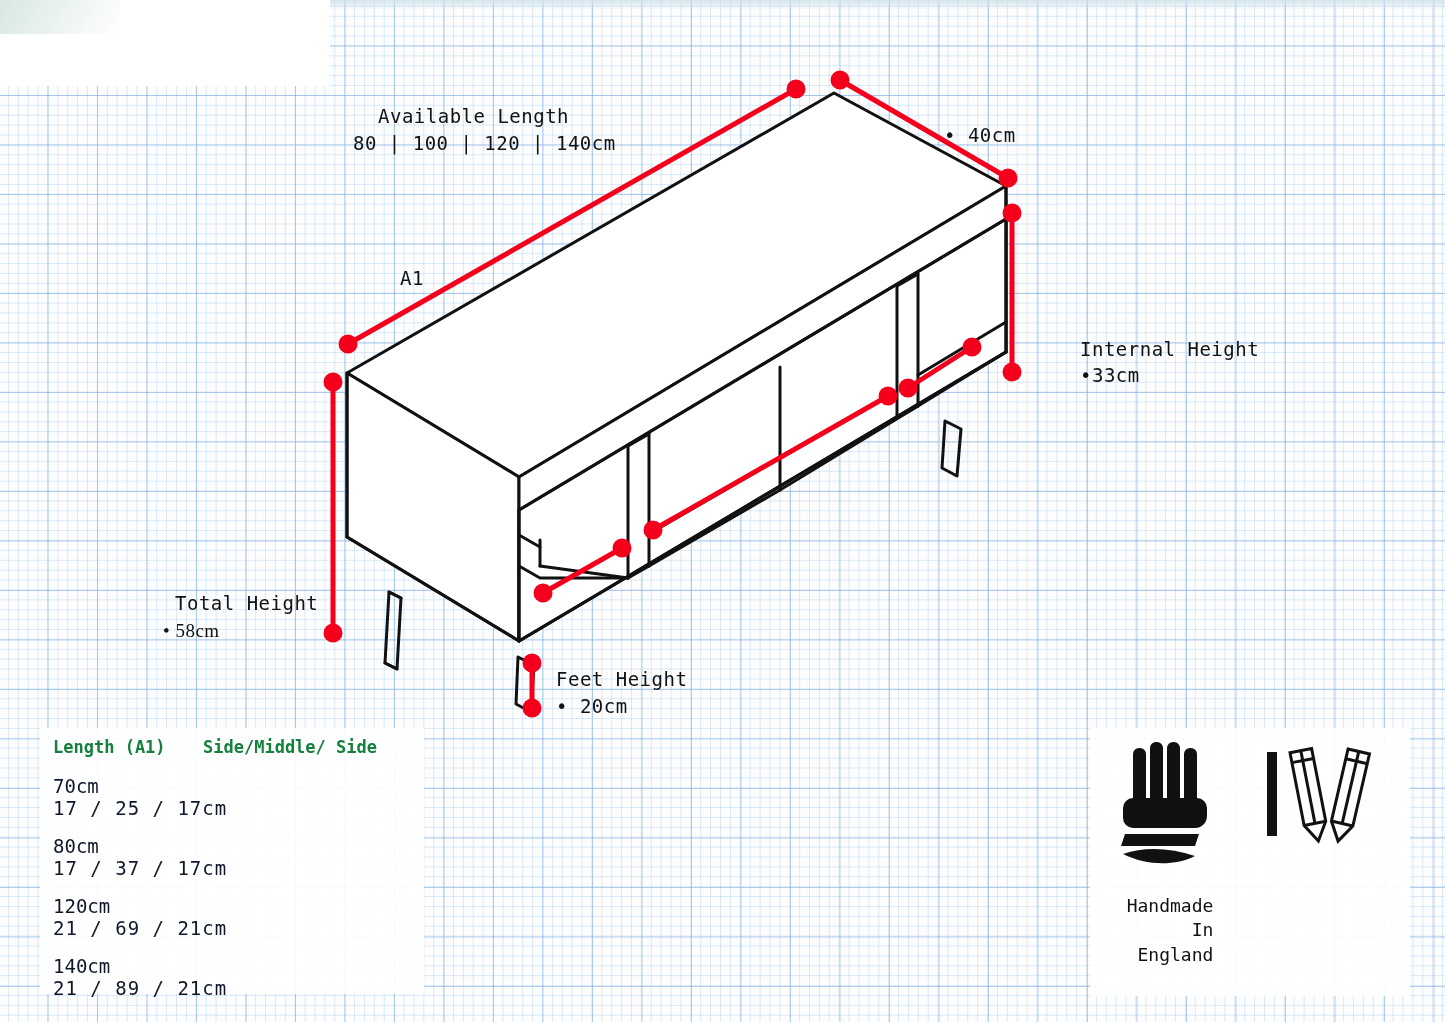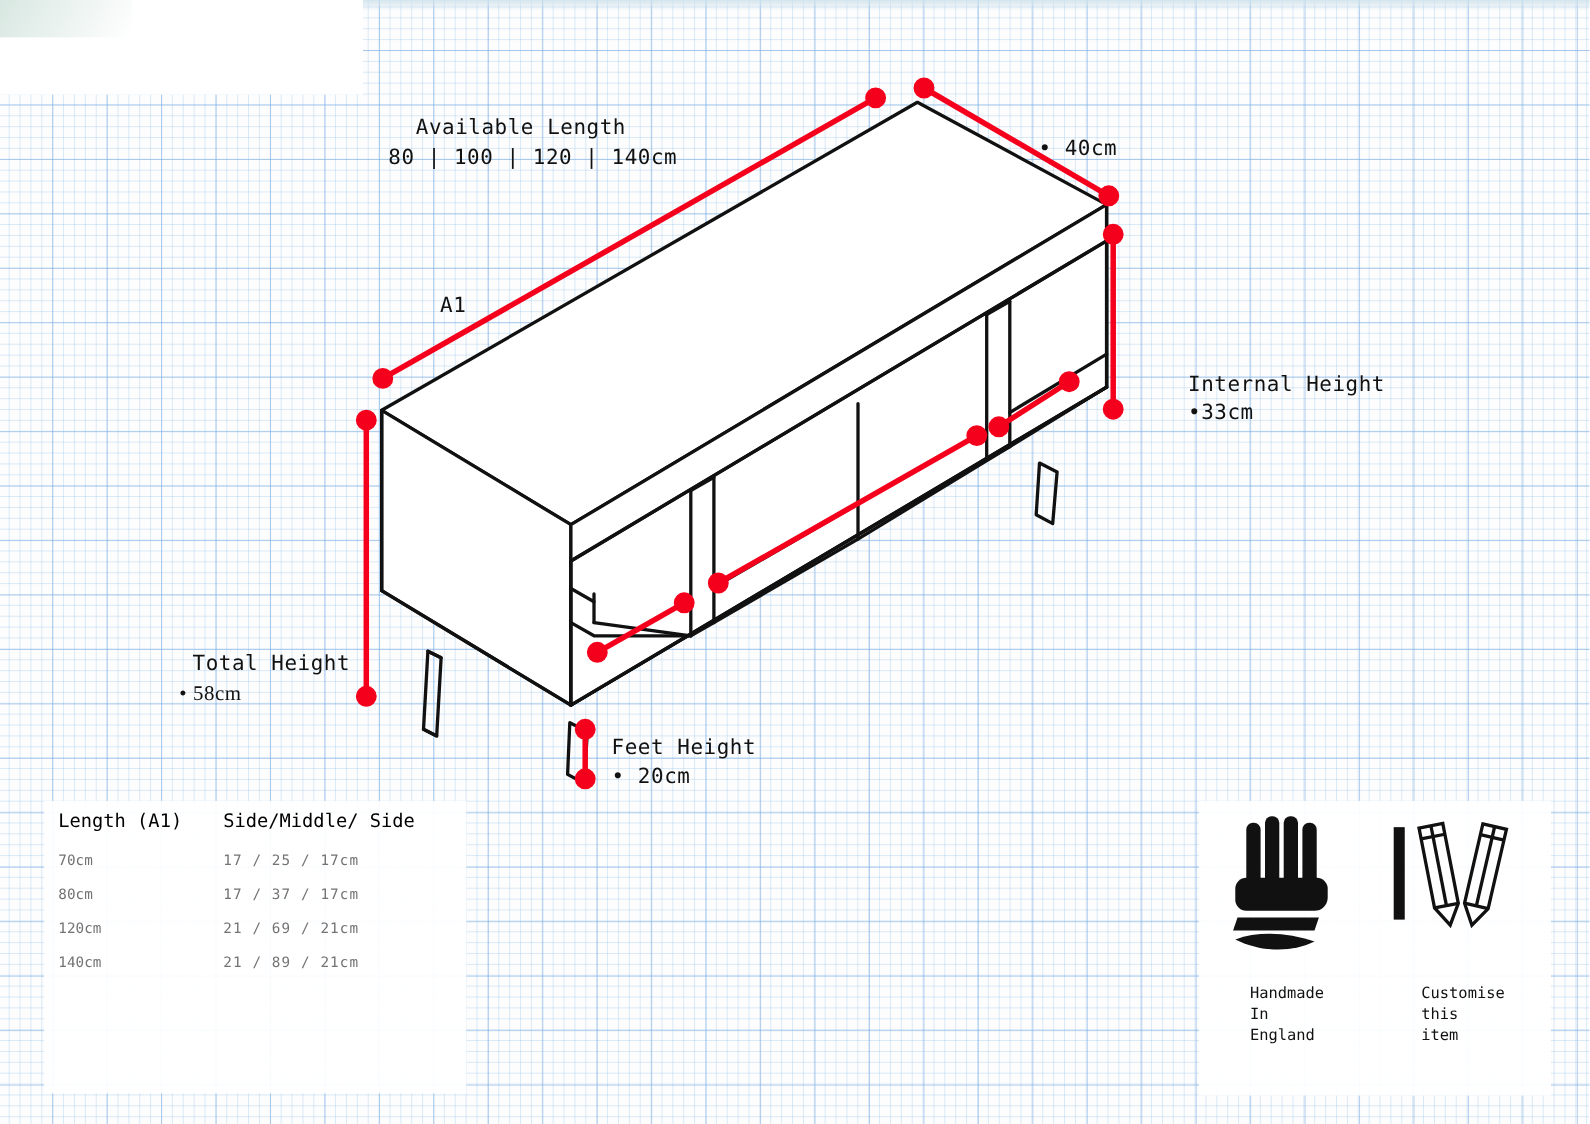--- a/index.html
+++ b/index.html
@@ -47,41 +47,41 @@
     white-space:pre;
     line-height:1.35;
   }
   .lbl-big{font-size:19px;letter-spacing:0.5px;}
   .tbl{
     position:absolute;left:40px;top:728px;width:382px;height:264px;
     background:rgba(255,255,255,0.92);
     border:1px solid rgba(120,170,225,0.0);
   }
   .tbl-head{
-    display:flex;font-weight:normal;font-size:17px;color:#000000;
+    display:flex;font-weight:bold;font-size:17px;color:#15803d;
     padding:8px 12px 10px 12px;
   }
   .tbl-head .c1{width:150px;}
   .tbl-head .c2{width:auto;}
   .tbl-row{
-    display:flex;font-size:13px;color:#737373;padding:8px 12px;
+    display:flex;font-size:19px;color:#0f172a;padding:8px 12px;flex-direction:column;
   }
   .tbl-row .c1{width:150px;}
   .tbl-row .c2{width:auto;text-align:left;letter-spacing:1px;}
   .badges{
     position:absolute;left:1090px;top:728px;width:320px;height:268px;
     background:rgba(255,255,255,0.92);
     display:flex;
   }
   .badge{
     flex:1;display:flex;flex-direction:column;align-items:center;justify-content:flex-start;
     padding-top:10px;
   }
   .badge .cap{
-    text-align:left;font-size:14px;color:#111;line-height:1.35;margin-top:6px;
+    text-align:right;font-size:18px;color:#111;line-height:1.35;margin-top:6px;
     font-family:"DejaVu Sans Mono", monospace;
   }
   .badge svg{display:block;}
 </style>
 </head>
 <body>
 
 <div id="root">
   <div class="paper-edge"></div>
   <div class="paper-edge2"></div>
@@ -242,18 +242,15 @@
           </g>
           <g transform="rotate(13 82 60)">
             <path d="M72 12 h22 v74 l-11 18 l-11 -18 z"></path>
             <line x1="72" y1="86" x2="94" y2="86"></line>
             <line x1="83" y1="12" x2="83" y2="86"></line>
             <line x1="72" y1="22" x2="94" y2="22"></line>
           </g>
         </g>
         <rect x="2" y="14" width="10" height="84" fill="#111111"></rect>
       </svg>
-      <div class="cap" style="white-space:pre-line;">Customise
-this
-item</div>
     </div>
   </div>
 </div>
 
 </body></html>

